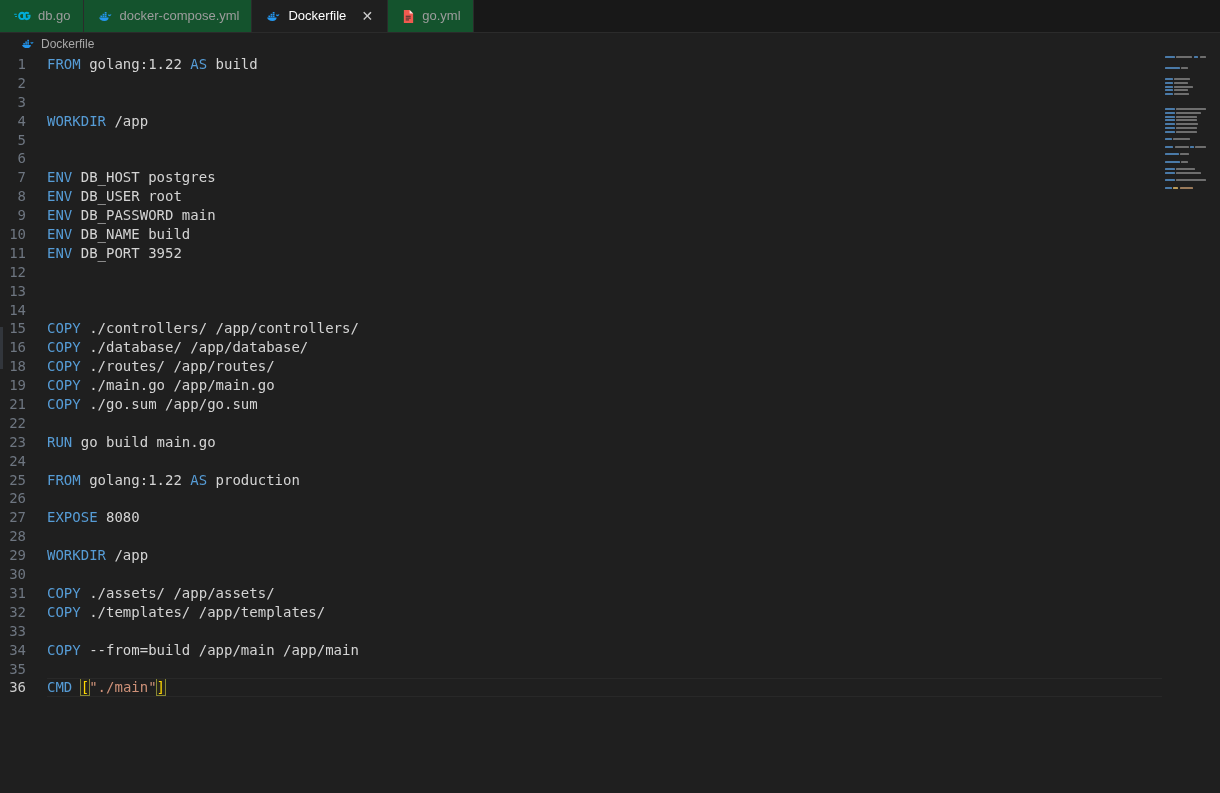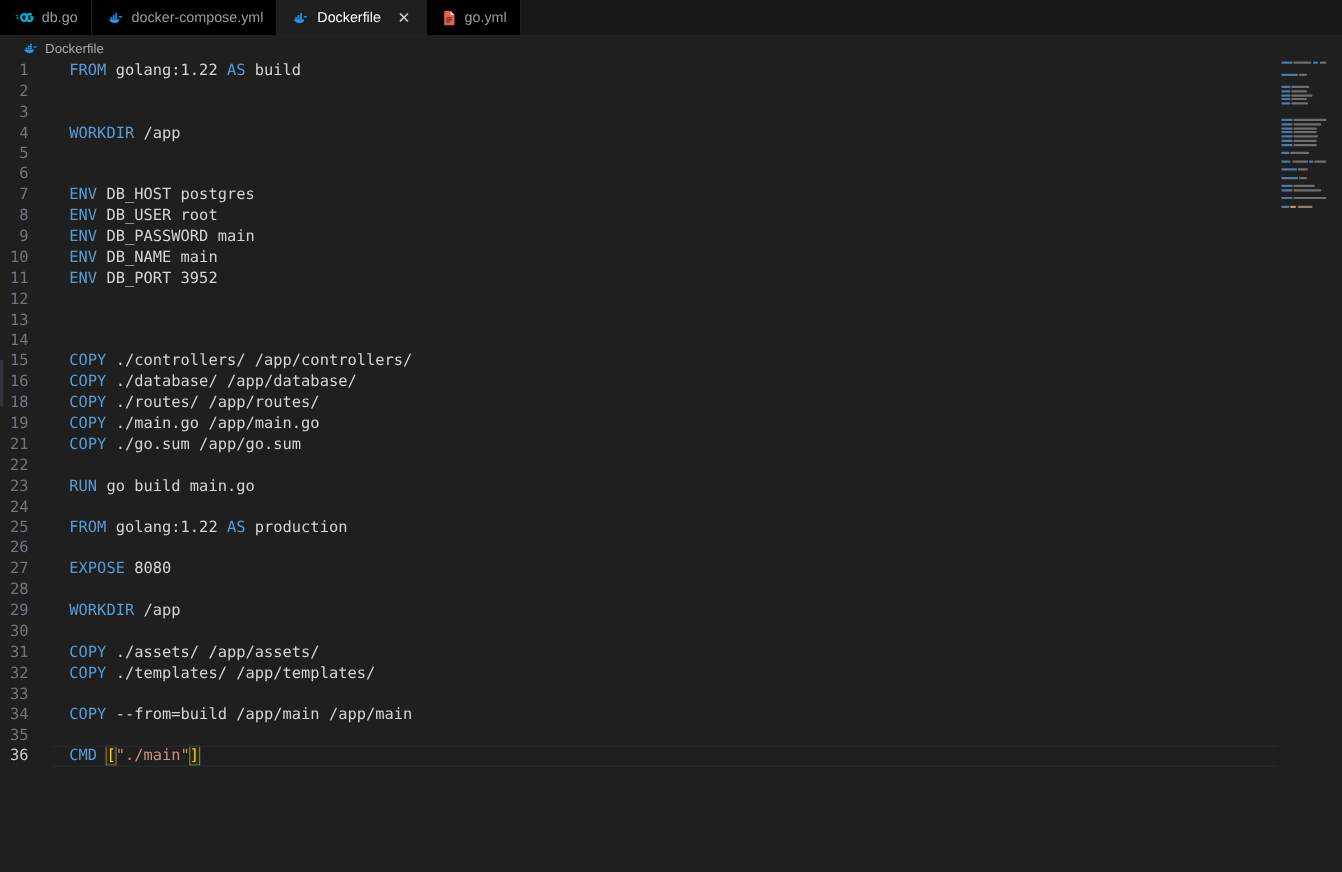--- a/index.html
+++ b/index.html
@@ -27,21 +27,21 @@
     border-bottom: 1px solid #2b2b2b;
     position: relative;
   }
   .tab {
     display: flex;
     align-items: center;
     gap: 7px;
     padding: 0 12px 0 14px;
     font-size: 13px;
     color: #9d9d9d;
-    background: #000000;
+    background: #14532d;
     border-right: 1px solid #2b2b2b;
     position: relative;
     white-space: nowrap;
     cursor: pointer;
     box-sizing: border-box;
   }
   .tab.active {
     background: #1f1f1f;
     color: #ffffff;
   }
@@ -129,21 +129,21 @@
     min-width: 46px;
     text-align: right;
     padding-right: 21px;
     box-sizing: border-box;
     color: #6e7681;
     font-size: 14px;
     user-select: none;
     font-family: "DejaVu Sans Mono", "Liberation Mono", monospace;
   }
   .line.current .ln { color: #cccccc; }
-  .content { flex: 1 1 auto; padding-left: 0px; margin-left: 16px; }
+  .content { flex: 1 1 auto; padding-left: 0px; }
 
   .line.current::before,
   .line.current::after {
     content: "";
     position: absolute;
     left: 46px;
     right: 28px;
     height: 1px;
     background: #282828;
   }
@@ -285,21 +285,21 @@
       <div class="code" id="code">
           <div class="line"><span class="ln">1</span><span class="content"><span class="kw">FROM</span><span class="txt"> golang:1.22 </span><span class="kw">AS</span><span class="txt"> build</span></span></div>
           <div class="line"><span class="ln">2</span><span class="content"></span></div>
           <div class="line"><span class="ln">3</span><span class="content"></span></div>
           <div class="line"><span class="ln">4</span><span class="content"><span class="kw">WORKDIR</span><span class="txt"> /app</span></span></div>
           <div class="line"><span class="ln">5</span><span class="content"></span></div>
           <div class="line"><span class="ln">6</span><span class="content"></span></div>
           <div class="line"><span class="ln">7</span><span class="content"><span class="kw">ENV</span><span class="txt"> DB_HOST postgres</span></span></div>
           <div class="line"><span class="ln">8</span><span class="content"><span class="kw">ENV</span><span class="txt"> DB_USER root</span></span></div>
           <div class="line"><span class="ln">9</span><span class="content"><span class="kw">ENV</span><span class="txt"> DB_PASSWORD main</span></span></div>
-          <div class="line"><span class="ln">10</span><span class="content"><span class="kw">ENV</span><span class="txt"> DB_NAME main</span></span></div>
+          <div class="line"><span class="ln">10</span><span class="content"><span class="kw">ENV</span><span class="txt"> DB_NAME build</span></span></div>
           <div class="line"><span class="ln">11</span><span class="content"><span class="kw">ENV</span><span class="txt"> DB_PORT 3952</span></span></div>
           <div class="line"><span class="ln">12</span><span class="content"></span></div>
           <div class="line"><span class="ln">13</span><span class="content"></span></div>
           <div class="line"><span class="ln">14</span><span class="content"></span></div>
           <div class="line"><span class="ln">15</span><span class="content"><span class="kw">COPY</span><span class="txt"> ./controllers/ /app/controllers/</span></span></div>
           <div class="line"><span class="ln">16</span><span class="content"><span class="kw">COPY</span><span class="txt"> ./database/ /app/database/</span></span></div>
           <div class="line"><span class="ln">18</span><span class="content"><span class="kw">COPY</span><span class="txt"> ./routes/ /app/routes/</span></span></div>
           <div class="line"><span class="ln">19</span><span class="content"><span class="kw">COPY</span><span class="txt"> ./main.go /app/main.go</span></span></div>
           <div class="line"><span class="ln">21</span><span class="content"><span class="kw">COPY</span><span class="txt"> ./go.sum /app/go.sum</span></span></div>
           <div class="line"><span class="ln">22</span><span class="content"></span></div>

